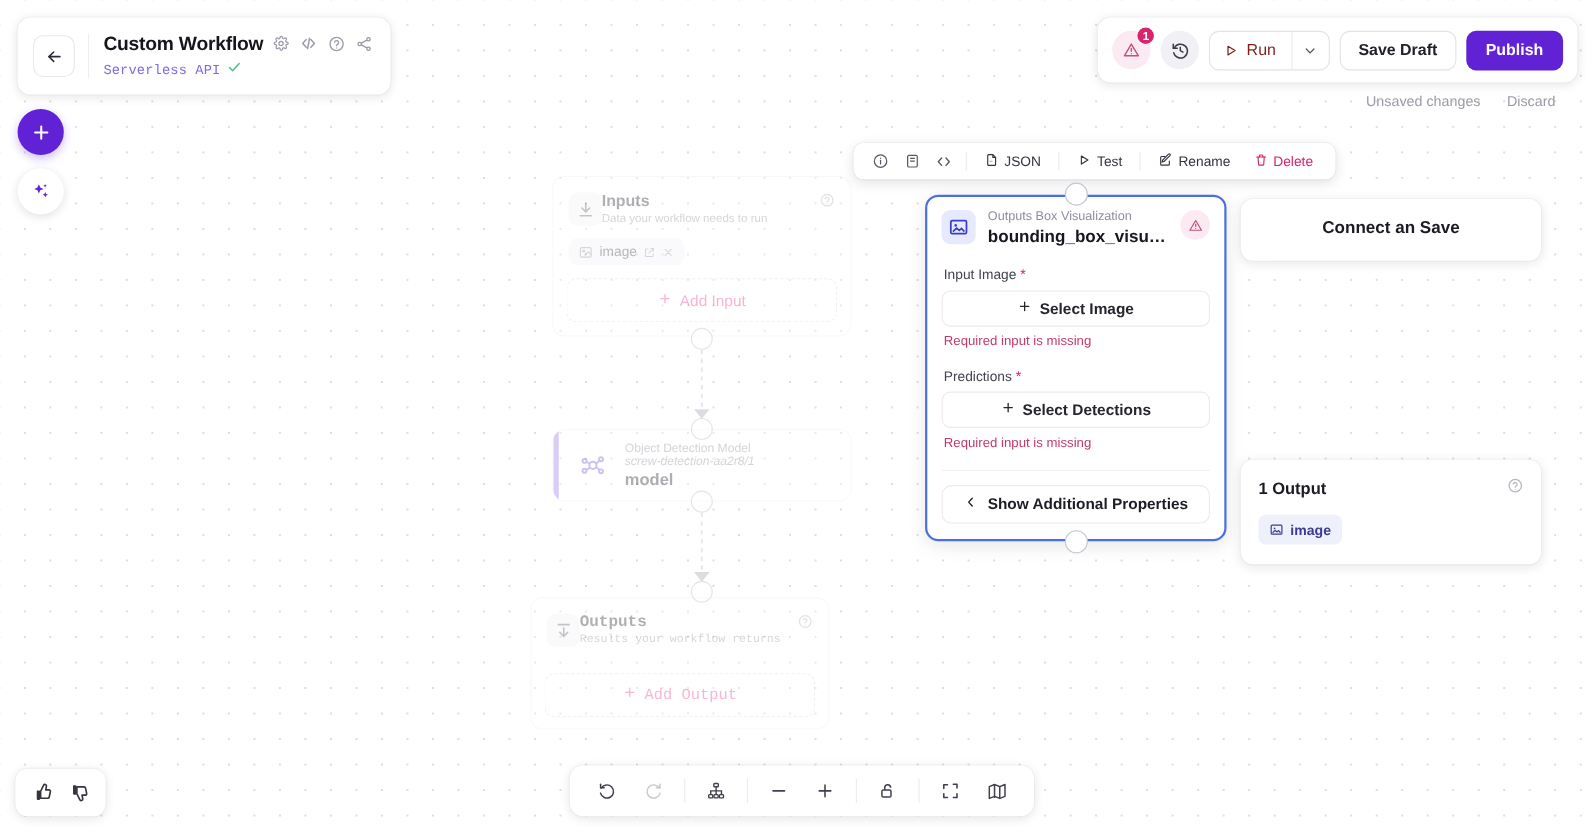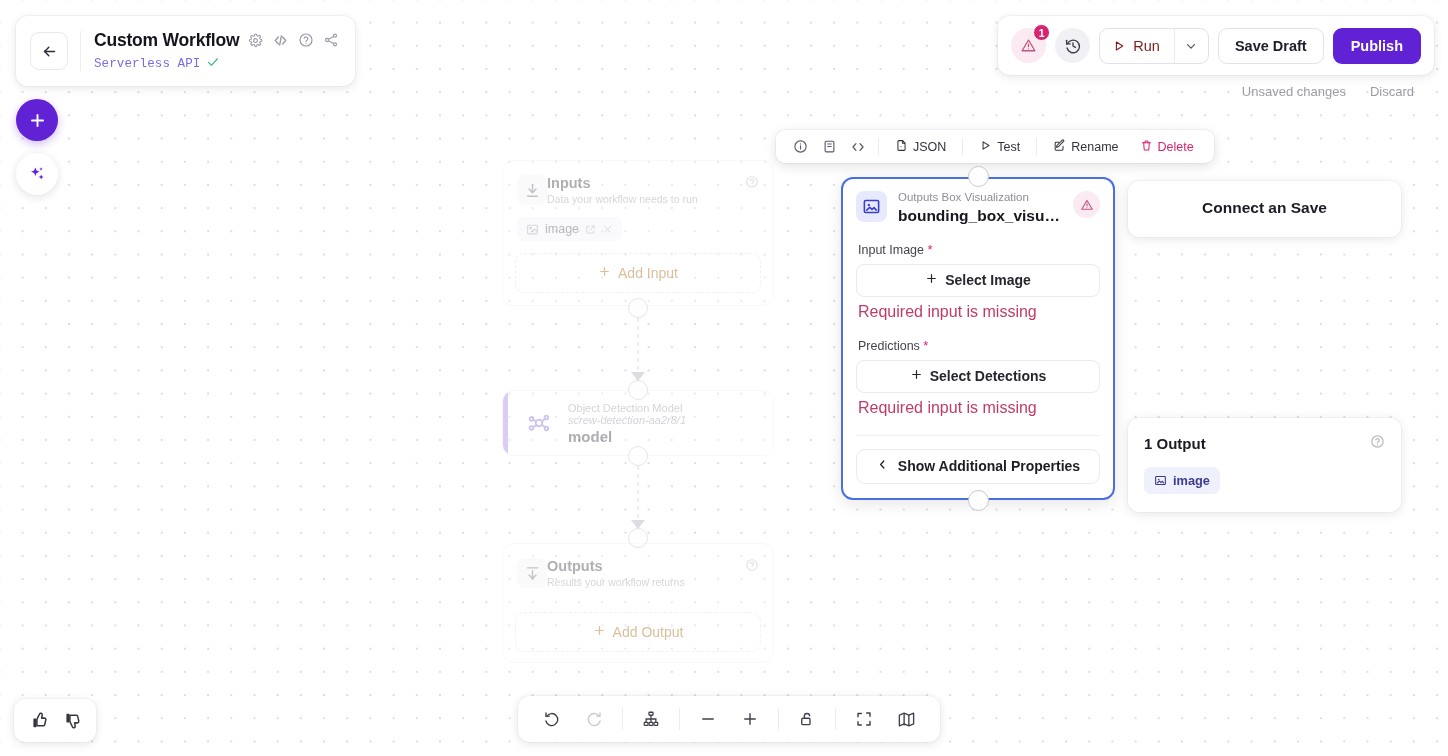--- a/index.html
+++ b/index.html
@@ -147,21 +147,21 @@
   .pill-row { padding: 12px 14px 0 14px; display: flex; }
   .pill {
     display: inline-flex; align-items: center; gap: 6px;
     background: #f4f4f8; border-radius: 7px; padding: 5px 9px;
     font-size: 12.5px; color: #4a4a57;
   }
   .pill .mini { color: #9a9aa6; display: flex; }
   .dashed-btn {
     margin: 12px 12px 12px 12px; height: 40px; border: 1px dashed #dededf; border-radius: 9px;
     display: flex; align-items: center; justify-content: center; gap: 7px;
-    font-size: 14px; color: #a16207;
+    font-size: 14px; color: #ec4899;
   }
   .model-node {
     position: absolute; background: #fff; border: 1px solid #efeff3; border-radius: 11px;
     opacity: .42; display: flex; overflow: hidden;
   }
   .model-accent { width: 5px; background: #a98ae8; flex: 0 0 auto; }
   .model-body { display: flex; align-items: center; gap: 12px; padding: 0 14px; flex: 1; }
   .model-icon { width: 34px; height: 34px; display: flex; align-items: center; justify-content: center; color: #8e72d6; }
   .model-kicker { font-size: 11px; color: #9a9aa6; }
   .model-id { font-size: 11px; color: #9a9aa6; font-style: italic; }
@@ -215,21 +215,21 @@
     background: #fbeaf1; display: flex; align-items: center; justify-content: center; flex: 0 0 auto;
   }
   .field-label { font-size: 12.5px; color: #44444f; margin: 17px 0 7px 2px; }
   .req { color: #d6246e; font-size: 13px; }
   .field-btn {
     height: 33px; border: 1px solid #eaeaef; border-radius: 8px; background: #fff;
     display: flex; align-items: center; justify-content: center; gap: 7px;
     font-size: 14px; font-weight: 600; color: #26262f; cursor: pointer; width: 100%;
     font-family: "Liberation Sans", sans-serif;
   }
-  .err-text { font-size: 16px; color: #c23a6b; margin: 6px 0 0 2px; }
+  .err-text { font-size: 12px; color: #c23a6b; margin: 6px 0 0 2px; }
   .hr { height: 1px; background: #f0f0f4; margin: 18px 0 13px 0; }
   .show-more {
     height: 35px; border: 1px solid #eaeaef; border-radius: 9px; background: #fff;
     display: flex; align-items: center; justify-content: center; gap: 9px;
     font-size: 14px; font-weight: 700; color: #1d1d26; cursor: pointer; width: 100%;
     font-family: "Liberation Sans", sans-serif;
   }
   .sel-handle {
     position: absolute; width: 21px; height: 21px; border-radius: 50%;
     background: #fff; border: 1.8px solid #c6c6d2; left: 50%; margin-left: -10.5px;
@@ -334,21 +334,21 @@
         </svg>
       </div>
       <div>
         <div class="model-kicker">Object Detection Model</div>
         <div class="model-id">screw-detection-aa2r8/1</div>
         <div class="model-name">model</div>
       </div>
     </div>
   </div>
 
-  <div class="dim-node" style="left:502px; top:543px; width:272px; height:120px;">
+  <div class="dim-node" style="left:482px; top:543px; width:272px; height:120px;font-family:Liberation Mono, monospace;">
     <div class="node-head">
       <div class="node-sq">
         <svg width="17" height="17" viewBox="0 0 24 24" fill="none" stroke="currentColor" stroke-width="2" stroke-linecap="round">
             <path d="M5 4h14"></path>
             <path d="M12 8v11"></path>
             <path d="M7 14l5 5 5-5"></path>
           </svg>
       </div>
       <div>
         <div class="node-title">Outputs</div>

